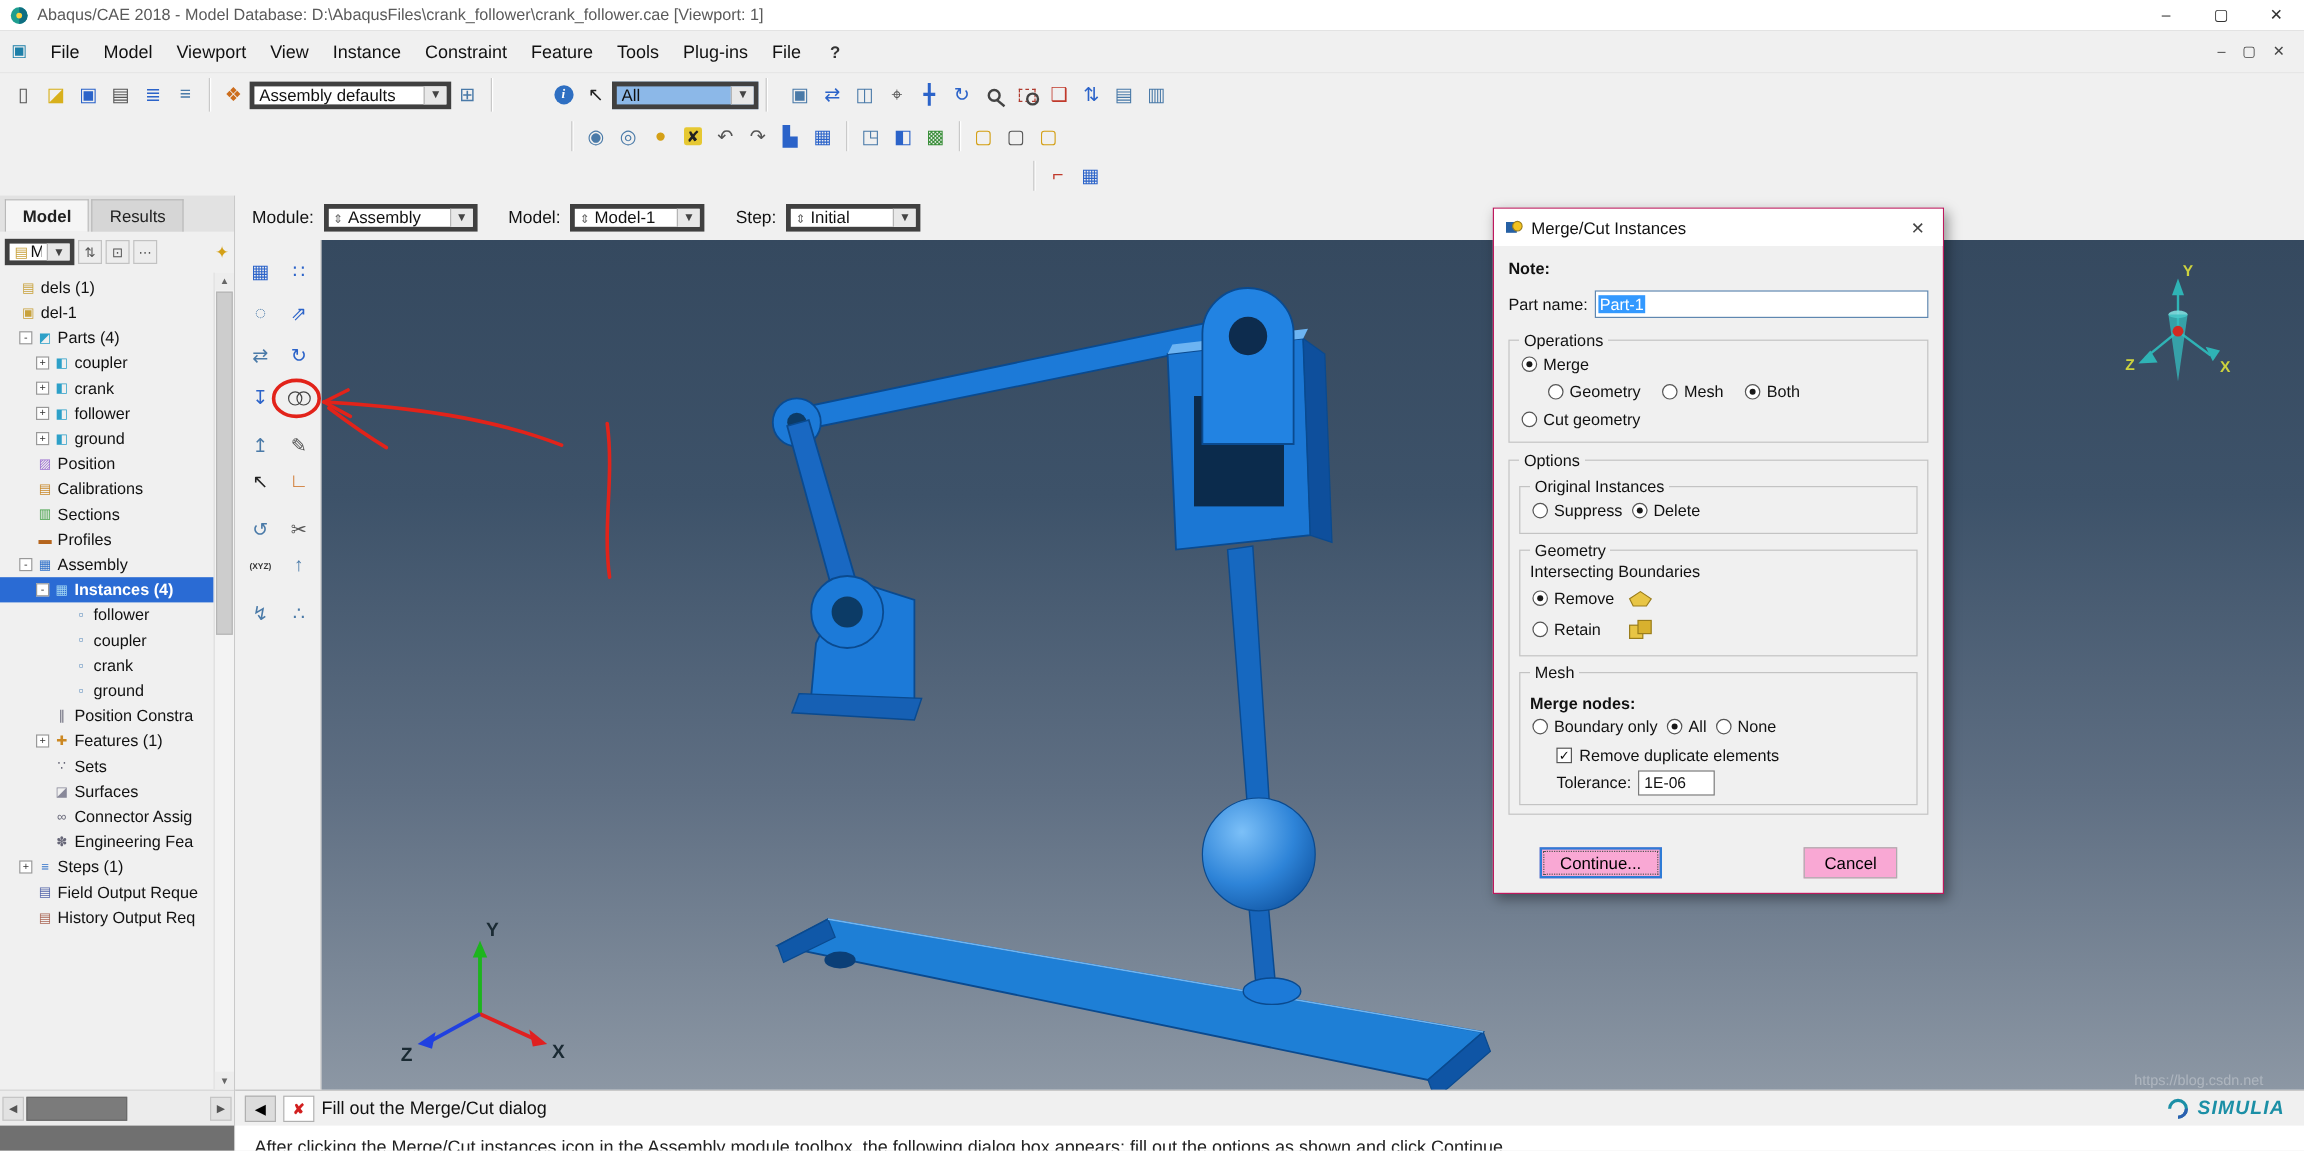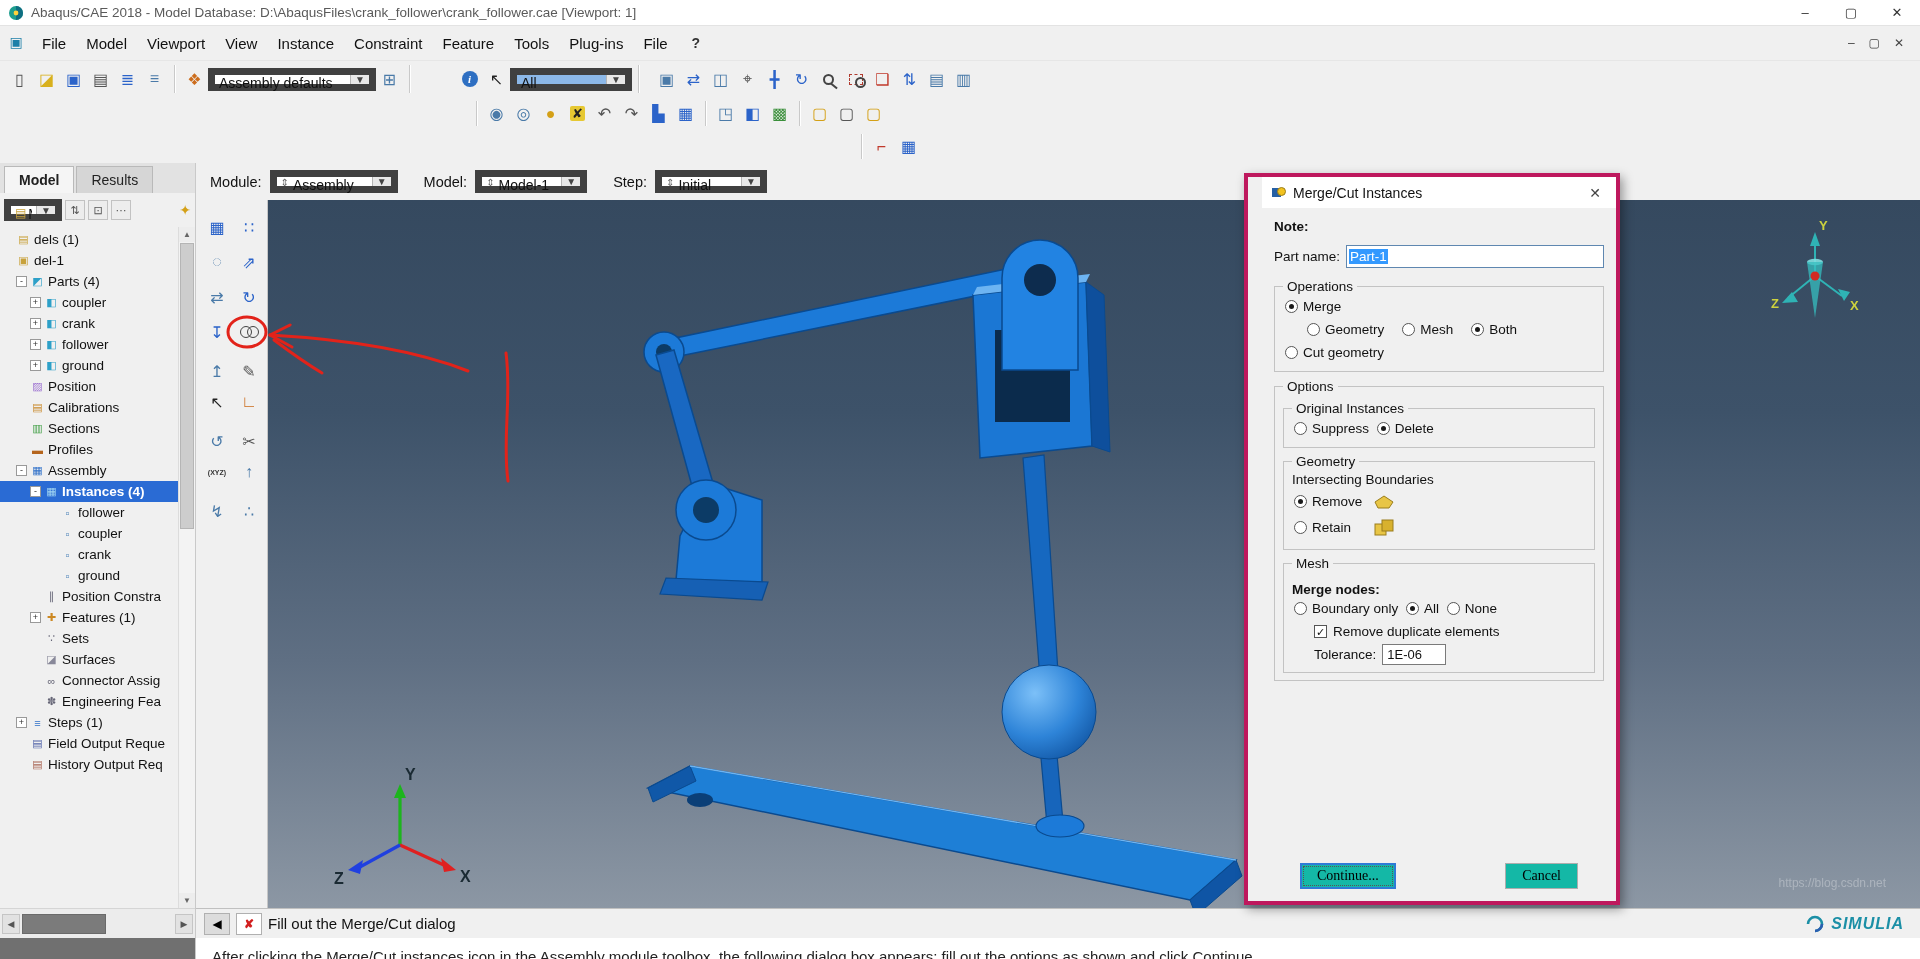--- a/index.html
+++ b/index.html
@@ -46,21 +46,21 @@
   .tbtn[data-icn="mag"] .glyph::after{content:"";position:absolute;right:-6px;bottom:-4px;width:8px;height:2px;background:#444;transform:rotate(40deg);}
   .tbtn[data-icn="magbox"] .glyph{width:14px;height:11px;border:1px dashed #b03a2e;position:relative;display:inline-block;}
   .tbtn[data-icn="magbox"] .glyph::after{content:"";position:absolute;right:-4px;bottom:-4px;width:7px;height:7px;border:2px solid #444;border-radius:50%;}
   .tbtn[data-icn="mergecut"] .glyph{width:18px;height:12px;position:relative;display:inline-block;}
   .tbtn[data-icn="mergecut"] .glyph::before,
   .tbtn[data-icn="mergecut"] .glyph::after{content:"";position:absolute;top:0;width:10px;height:10px;border:1.6px solid #444;border-radius:50%;}
   .tbtn[data-icn="mergecut"] .glyph::before{left:0}
   .tbtn[data-icn="mergecut"] .glyph::after{left:7px}
   .tbtn[data-icn="xyztext"] .glyph{font-size:7px;font-weight:bold;color:#333;}
 
-  .combo { display:flex; align-items:flex-start; background:#fff; border:7px solid #404040;
+  .combo { display:flex; align-items:flex-end; background:#fff; border:4px solid #404040;
            height:23px; font-size:14px; color:#111; padding-left:4px; }
   .combo .spin { font-size:10px; color:#666; margin-right:4px; }
   .combo .cval { white-space:nowrap; overflow:hidden; flex:1; }
   .combo .drop { margin-left:4px; border-left:1px solid #b5b5b5; padding:0 4px; font-size:10px; color:#444;
                  align-self:stretch; display:flex; align-items:center; background:#e8e8e8; }
   .combo.bluebg { background:#8cb8e8; }
 
   
   .content { position:relative; display:flex; height:796px; }
 
@@ -123,39 +123,39 @@
   .ctxbar { height:37px; display:flex; align-items:center; gap:8px; padding-left:14px;
             background:#f0f0f0; font-size:14.5px; color:#111; }
   .ctxbar .combo { width:128px; }
   .vprow { flex:1; display:flex; min-height:0; }
   .palette { width:72px; background:#f0f0f0; border-right:1px solid #c6c6c6; padding:12px 6px 0;
              display:grid; grid-template-columns:30px 30px; grid-auto-rows:30px; gap:5px 2px; align-items:center; justify-items:center;}
   .palette .tbtn[data-gap="1"]{ margin-top:9px; }
   .viewport { position:relative; flex:1; min-width:0;
               background:linear-gradient(180deg,#35495f 0%,#3d5269 30%,#5f6f83 65%,#8c97a4 100%); }
   .viewport svg.scene { position:absolute; left:0; top:0; }
-  .vpwatermark { position:absolute; right:34px; bottom:18px; font-size:12px; color:rgba(255,255,255,.30); }
+  .vpwatermark { position:absolute; right:34px; bottom:1px; font-size:12px; color:rgba(255,255,255,.30); }
 
   
   .promptbar { height:30px; background:#f0f0f0; border-top:1px solid #c0c0c0;
                display:flex; align-items:center; gap:6px; padding:0 8px; font-size:15px; color:#111; }
   .pbtn { width:26px; height:22px; display:flex; align-items:center; justify-content:center;
           border:1px solid #b0b0b0; background:#dcdcdc; font-size:12px; padding:0;}
   .pbtn.cancelx { background:#fff; color:#d21f1f; font-weight:bold; }
   .simulia { margin-left:auto; display:flex; align-items:center; gap:5px; color:#1b8fa6;
              font-weight:bold; font-size:16px; letter-spacing:1px; padding-right:8px; font-style:italic;}
 
   
   .msgstrip { height:21px; background:#ffffff; overflow:hidden; }
   .msgstrip span { display:block; padding:10px 0 0 16px; font-size:15px; color:#222; white-space:nowrap; }
 
   
-  .dialog { position:absolute; left:1244px; top:10px; width:376px; height:732px;
-            background:#f0f0f0; border:4px solid #be185d; box-shadow:3px 4px 10px rgba(0,0,0,.38);
-            z-index:9; font-size:13.5px; color:#111; display:flex; flex-direction:column;padding-left:14px;}
+  .dialog { position:absolute; left:1244px; top:10px; width:376px; height:572px;
+            background:#f0f0f0; border:1px solid #be185d; box-shadow:3px 4px 10px rgba(0,0,0,.38);
+            z-index:9; font-size:13.5px; color:#111; display:flex; flex-direction:column;}
   .dlgtitle { height:31px; background:#ffffff; display:flex; align-items:center; padding:0 9px; }
   .dlgtitle .dtext { font-size:14px; margin-left:7px; }
   .dlgclose { margin-left:auto; color:#444; font-size:14px; padding:2px 6px; background:transparent; border:none;}
   .dlgbody { padding:8px 10px 10px; flex:1; display:flex; flex-direction:column; }
   .noteline { display:flex; margin:2px 2px 8px; line-height:17px;}
   .noteline b { margin-right:6px; }
   .pnrow { display:flex; align-items:center; margin:2px 2px 4px; }
   .pnrow .pnlabel { margin-right:6px; white-space:nowrap;}
   .pninput { flex:1; height:23px; background:#fff; border:1px solid #5f87b0; display:flex; align-items:center; padding:0 2px;}
   .pn-sel { background:#3399ff; color:#fff; padding:0 1px; }
@@ -169,21 +169,21 @@
                           border-radius:50%; background:#1a1a1a; }
   .cbx { width:13px; height:13px; min-width:13px; border:1px solid #555; background:#fff; display:inline-block;
          position:relative; margin-right:6px; font-size:11px; line-height:12px; text-align:center; color:#111;}
   .indent1 { margin-left:22px; }
   .oprow { display:flex; gap:14px; }
   .georow { display:flex; align-items:center; gap:8px; margin:3px 0;}
   .tolrow { display:flex; align-items:center; margin:5px 0 0 22px; gap:6px;}
   .tolinput { width:64px; height:21px; background:#fff; border:1px solid #7a7a7a; font-size:13px;
               display:flex; align-items:center; padding:0 4px; }
   .dlgbuttons { margin-top:auto; display:flex; padding:10px 28px 2px; justify-content:space-between; }
-  .dlgbtn { background:#14b8a6; border:1px solid #adadad; font-size:14px; padding:4px 16px; font-family:Liberation Serif, serif;}
+  .dlgbtn { background:#f9a8d4; border:1px solid #adadad; font-size:14px; padding:4px 16px; font-family:Liberation Sans, sans-serif;}
   .dlg-continue { border:2px solid #2e7bd6; padding:3px 15px; outline:1px dotted #555; outline-offset:-4px;}
 
   
   .anno { position:absolute; left:0; top:0; z-index:8; pointer-events:none; }
 </style>
 </head>
 <body>
 
 <div class="app">
 

